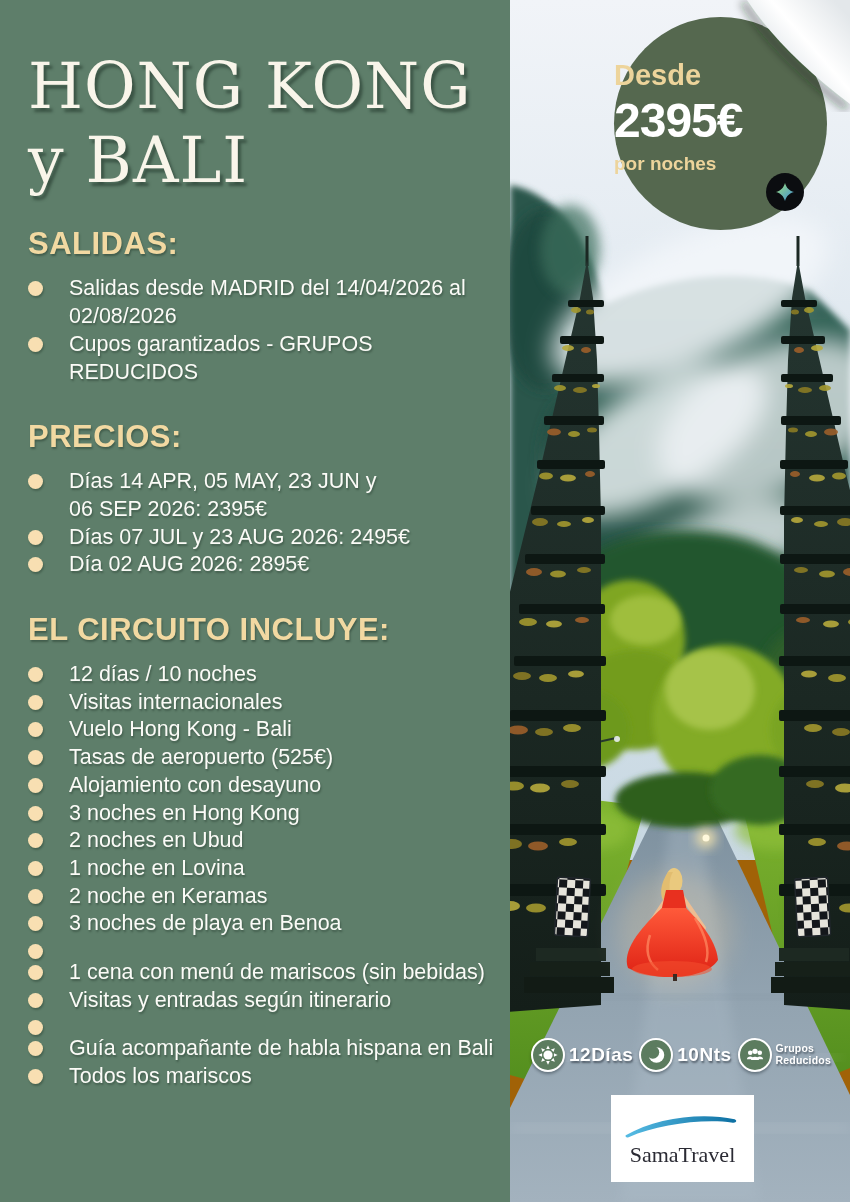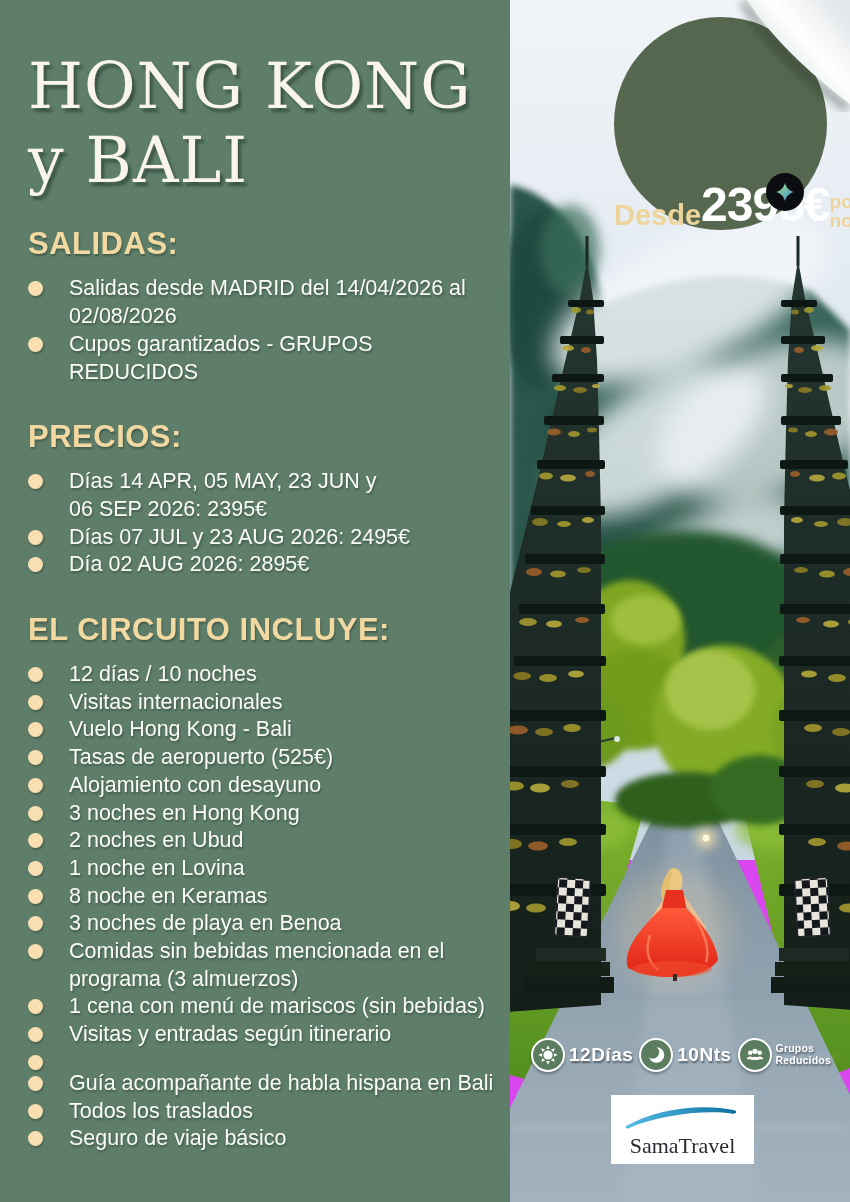--- a/index.html
+++ b/index.html
@@ -1,16 +1,16 @@
 <!DOCTYPE html>
 <html><head>
 <meta charset="utf-8">
 <style>
   html,body{margin:0;padding:0;background:#222;}
-  .poster{position:relative;width:850px;height:1202px;overflow:hidden;background:#d946ef;
+  .poster{position:relative;width:850px;height:1202px;overflow:hidden;background:#a16207;
           font-family:"Liberation Sans",sans-serif;}
 
   
   .left-panel{position:absolute;left:0;top:0;width:510px;height:1202px;background:#5E7E6A;}
   .title{margin:0;padding:50px 0 0 28px;font-family:"DejaVu Serif",serif;font-weight:400;
          font-size:63px;line-height:1.17;color:#F9F5EA;letter-spacing:1px;
          text-shadow:3px 4px 3px rgba(30,50,38,.55);}
   .sections{margin:0 20px 0 28px;width:468px;}
   .section h2{font-size:31px;font-weight:700;color:#F2D9A2;letter-spacing:.5px;
               margin:33px 0 13px 0;text-shadow:1px 2px 2px rgba(25,45,32,.4);}
@@ -21,41 +21,41 @@
   .bullet{flex:0 0 15px;width:15px;height:15px;border-radius:50%;background:#F8DFB2;
           margin-top:6px;box-shadow:1px 2px 2px rgba(20,40,28,.3);}
   .li-text{white-space:pre-line;}
 
   
   .photo{position:absolute;left:510px;top:0;width:340px;height:1202px;}
   .photo svg{display:block;width:100%;height:100%;}
 
   
   .badge{position:absolute;left:614px;top:17px;width:213px;height:213px;border-radius:50%;
-         background:#55684F;display:flex;align-items:flex-end;
+         background:#55684F;display:flex;flex-direction:column;align-items:flex-start;
          justify-content:flex-start;padding-top:44px;box-sizing:border-box;z-index:3;}
   .badge-top{font-size:29px;font-weight:700;color:#EDD49B;line-height:1;}
   .badge-price{font-size:48px;font-weight:800;color:#FFFFFF;letter-spacing:-1px;line-height:1.05;margin-top:6px;}
   .badge-per{font-size:19px;font-weight:700;color:#EDD49B;line-height:1;margin-top:8px;}
   .sparkle{position:absolute;left:152px;top:156px;width:38px;height:38px;border-radius:50%;
            background:#0B0D10;display:flex;align-items:center;justify-content:center;}
   .curl{position:absolute;left:733px;top:0;width:117px;height:112px;z-index:4;}
 
   
   .stats{position:absolute;left:531px;top:1038px;display:flex;align-items:center;gap:6px;z-index:2;}
   .stat{display:flex;align-items:center;gap:4px;}
   .icon-circle{width:30px;height:30px;border-radius:50%;background:#5C7C5F;border:2.5px solid #fff;
                display:flex;align-items:center;justify-content:center;
                box-shadow:0 2px 3px rgba(10,20,30,.35);}
   .stat-label{font-size:19px;font-weight:800;color:#fff;letter-spacing:.5px;
               text-shadow:1px 2px 2px rgba(25,35,45,.55);}
   .stat-label.small{font-size:10.5px;line-height:1.1;font-weight:700;letter-spacing:.2px;white-space:pre-line;}
 
   
-  .logo{position:absolute;left:611px;top:1095px;width:143px;height:69px;background:#fff;
+  .logo{position:absolute;left:611px;top:1095px;width:143px;height:87px;background:#fff;
         display:flex;flex-direction:column;align-items:center;justify-content:center;z-index:2;}
   .brand{font-family:"Liberation Serif",serif;font-size:22px;color:#2B2B34;margin-top:1px;}
 </style>
 </head>
 <body>
 
 <div class="poster">
 
   <div class="photo">
     <svg viewBox="0 0 340 1202" preserveAspectRatio="none">
@@ -323,32 +323,30 @@
               <span class="li-text">2 noches en Ubud</span>
             </li>
 
             <li>
               <span class="bullet"></span>
               <span class="li-text">1 noche en Lovina</span>
             </li>
 
             <li>
               <span class="bullet"></span>
-              <span class="li-text">8 noche en Keramas</span>
+              <span class="li-text">2 noche en Keramas</span>
             </li>
 
             <li>
               <span class="bullet"></span>
               <span class="li-text">3 noches de playa en Benoa</span>
             </li>
 
             <li>
               <span class="bullet"></span>
-              <span class="li-text">Comidas sin bebidas mencionada en el
-programa (3 almuerzos)</span>
             </li>
 
             <li>
               <span class="bullet"></span>
               <span class="li-text">1 cena con menú de mariscos (sin bebidas)</span>
             </li>
 
             <li>
               <span class="bullet"></span>
               <span class="li-text">Visitas y entradas según itinerario</span>
@@ -358,27 +356,23 @@
               <span class="bullet"></span>
             </li>
 
             <li>
               <span class="bullet"></span>
               <span class="li-text">Guía acompañante de habla hispana en Bali</span>
             </li>
 
             <li>
               <span class="bullet"></span>
-              <span class="li-text">Todos los traslados</span>
-            </li>
-
-            <li>
-              <span class="bullet"></span>
-              <span class="li-text">Seguro de viaje básico</span>
-            </li>
+              <span class="li-text">Todos los mariscos</span>
+            </li>
+
           </ul>
       </div>
     </div>
   </div>
 
   <div class="badge">
     <span class="badge-top">Desde</span>
     <span class="badge-price">2395€</span>
     <span class="badge-per">por noches</span>
     <span class="sparkle">

